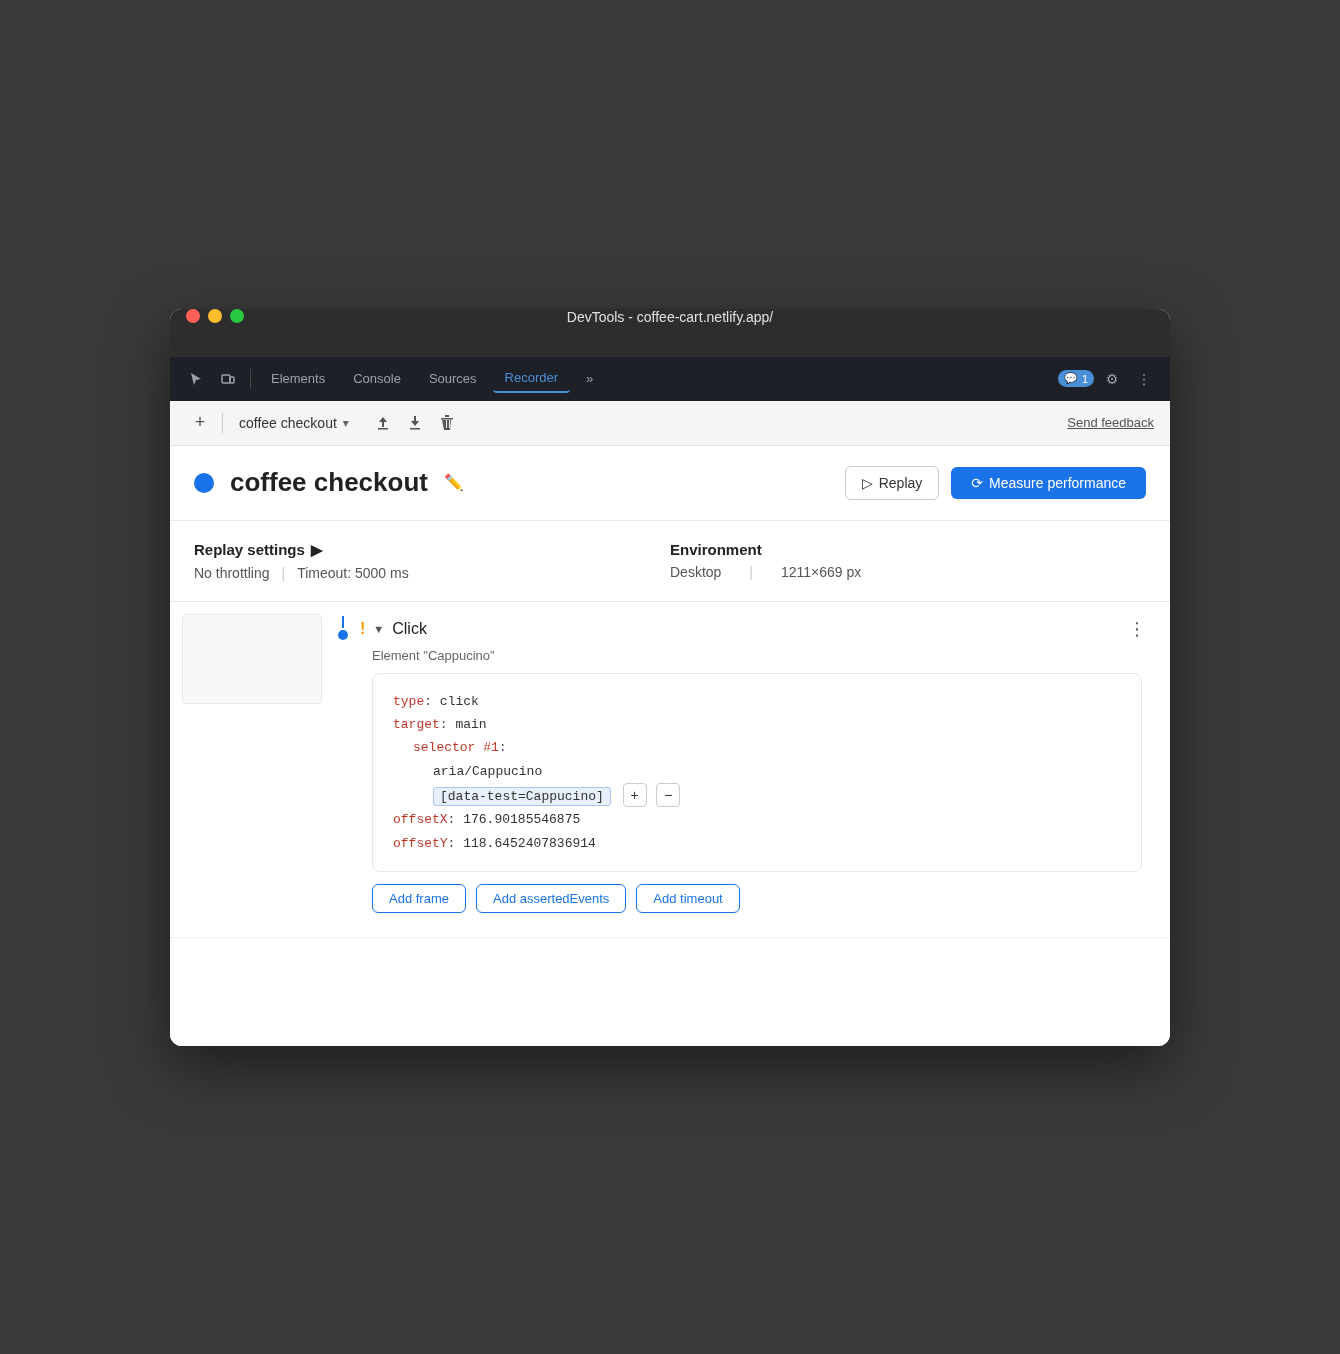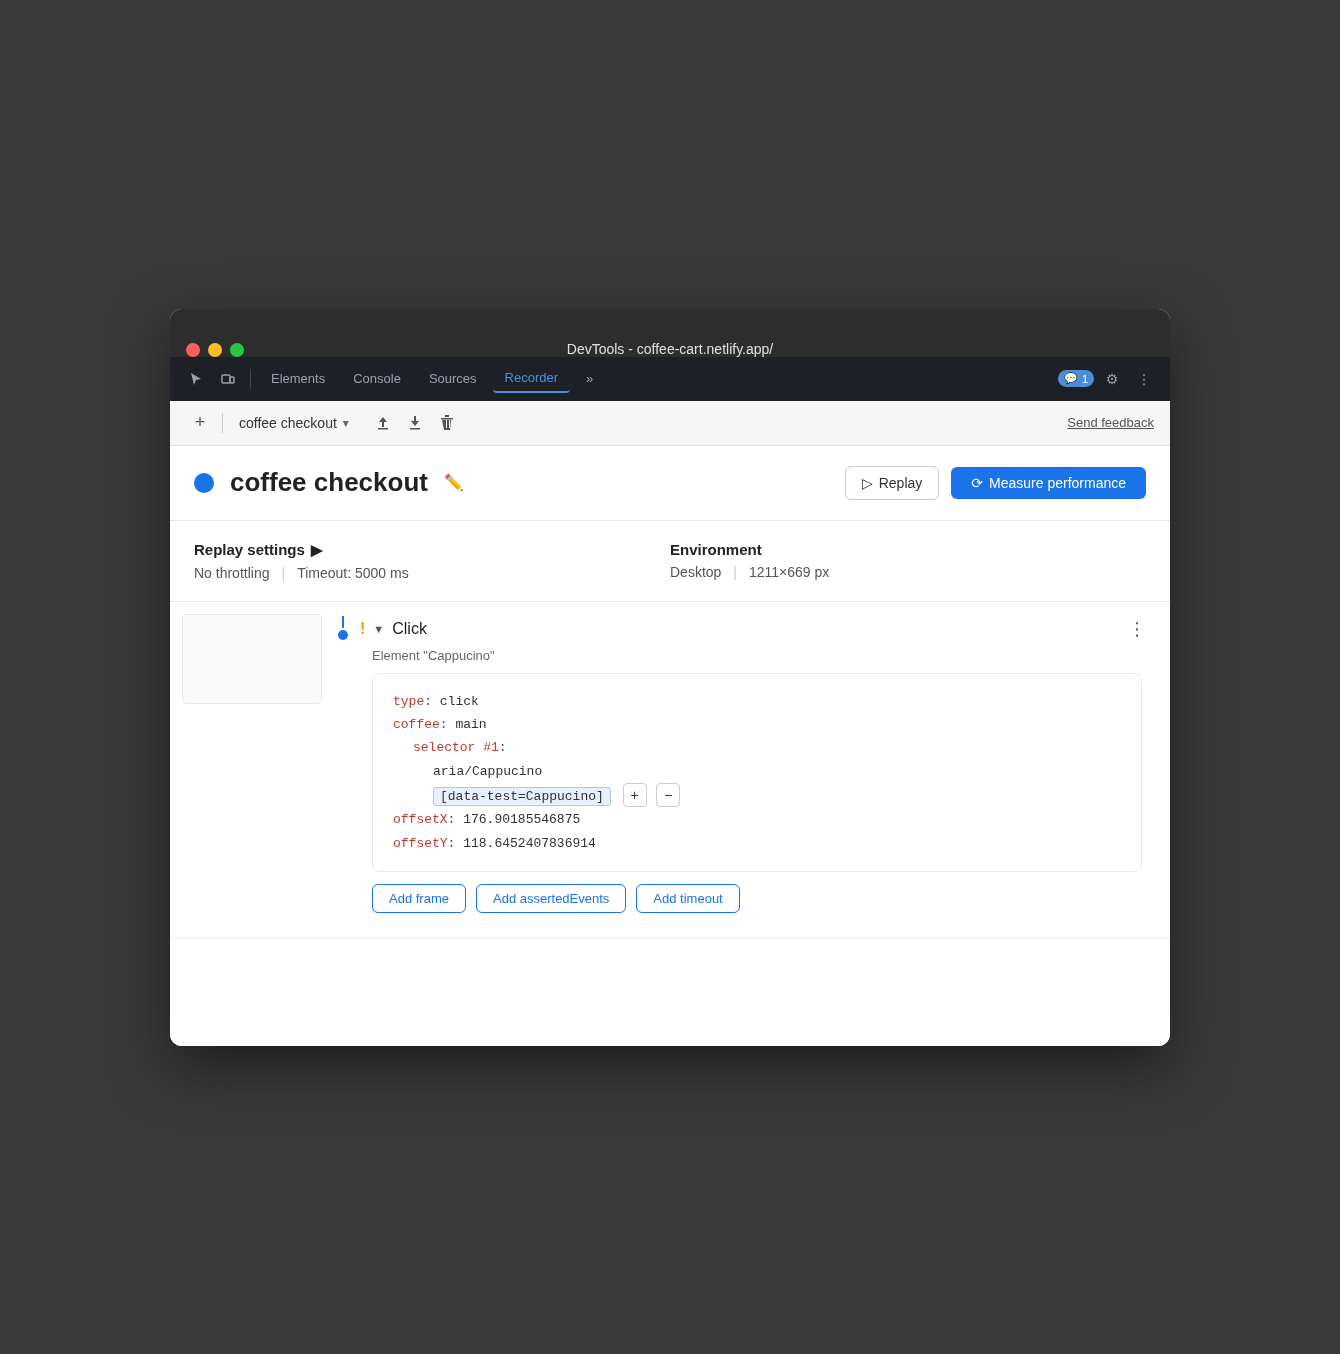--- a/index.html
+++ b/index.html
@@ -15,21 +15,21 @@
       width: 1000px;
       background: #f5f5f5;
       border-radius: 12px;
       overflow: hidden;
       box-shadow: 0 20px 60px rgba(0,0,0,0.5);
     }
     .titlebar {
       background: #2d2d2d;
       height: 48px;
       display: flex;
-      align-items: flex-end;
+      align-items: flex-start;
       justify-content: center;
       position: relative;
       padding: 0 16px;
     }
     .traffic-lights {
       position: absolute;
       left: 16px;
       display: flex;
       gap: 8px;
       align-items: center;
@@ -251,21 +251,21 @@
     }
     .env-label {
       font-size: 15px;
       font-weight: 600;
       color: #222;
       margin-bottom: 6px;
     }
     .env-values {
       display: flex;
       align-items: center;
-      gap: 12px;
+      gap: 28px;
       font-size: 14px;
       color: #555;
     }
     .steps-area {
       padding: 0;
     }
     .step-row {
       display: flex;
       align-items: flex-start;
       border-bottom: 1px solid #f0f0f0;
@@ -544,21 +544,21 @@
             <span class="step-title">Click</span>
             <div class="step-more-btn">⋮</div>
           </div>
           <div class="step-subtitle">Element "Cappucino"</div>
 
           <div class="code-block">
             <div>
               <span class="code-key">type</span><span class="colon">: </span><span class="code-val">click</span>
             </div>
             <div>
-              <span class="code-key">coffee</span><span class="colon">: </span><span class="code-val">main</span>
+              <span class="code-key">target</span><span class="colon">: </span><span class="code-val">main</span>
             </div>
             <div class="code-indent1">
               <span class="code-key">selector #1</span><span class="colon">: </span>
             </div>
             <div class="code-indent2">
               <span class="code-val">aria/Cappucino</span>
             </div>
             <div class="code-indent2">
               <span class="selector-highlight">[data-test=Cappucino]</span>
               <button class="selector-add-btn">+</button>

